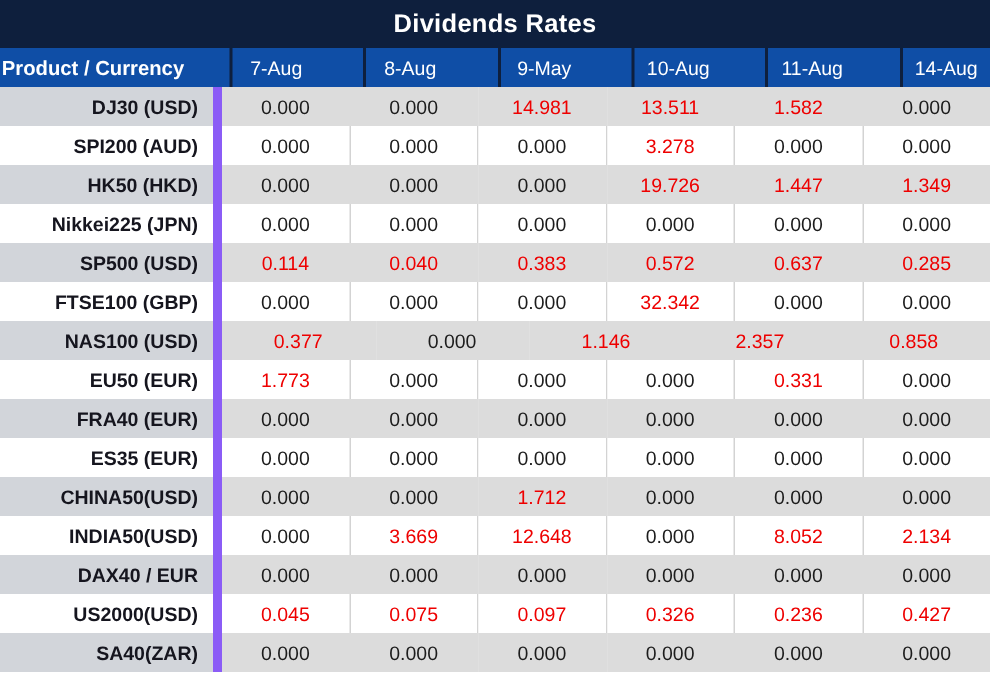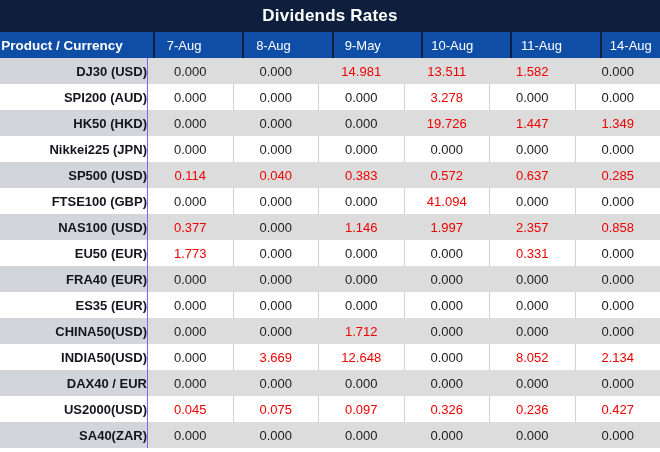--- a/index.html
+++ b/index.html
@@ -55,25 +55,25 @@
     height: 26px;
     display: flex;
     background: #ffffff;
   }
   .pcell {
     width: 148px;
     box-sizing: border-box;
     display: flex;
     align-items: center;
     justify-content: flex-end;
-    padding-right: 0;
+    padding-right: 10px;
     font-size: 13px;
     font-weight: 600;
     color: #15151e;
-    border-right: 1px solid #8b5cf6;
+    border-right: 6px solid #8b5cf6;
     background: #ffffff;
   }
   .vcell {
     flex: 1 1 0;
     display: flex;
     align-items: center;
     justify-content: center;
     font-size: 13px;
     color: #1c1c1c;
     border-right: 1px solid #d3d3d3;
@@ -150,30 +150,29 @@
         <div class="vcell hl">0.383</div>
         <div class="vcell hl">0.572</div>
         <div class="vcell hl">0.637</div>
         <div class="vcell hl">0.285</div>
       </div>
       <div class="row">
         <div class="pcell">FTSE100 (GBP)</div>
         <div class="vcell">0.000</div>
         <div class="vcell">0.000</div>
         <div class="vcell">0.000</div>
-        <div class="vcell hl">41.094</div>
+        <div class="vcell hl">32.342</div>
         <div class="vcell">0.000</div>
         <div class="vcell">0.000</div>
       </div>
       <div class="row alt">
         <div class="pcell">NAS100 (USD)</div>
         <div class="vcell hl">0.377</div>
         <div class="vcell">0.000</div>
         <div class="vcell hl">1.146</div>
-        <div class="vcell hl">1.997</div>
         <div class="vcell hl">2.357</div>
         <div class="vcell hl">0.858</div>
       </div>
       <div class="row">
         <div class="pcell">EU50 (EUR)</div>
         <div class="vcell hl">1.773</div>
         <div class="vcell">0.000</div>
         <div class="vcell">0.000</div>
         <div class="vcell">0.000</div>
         <div class="vcell hl">0.331</div>

